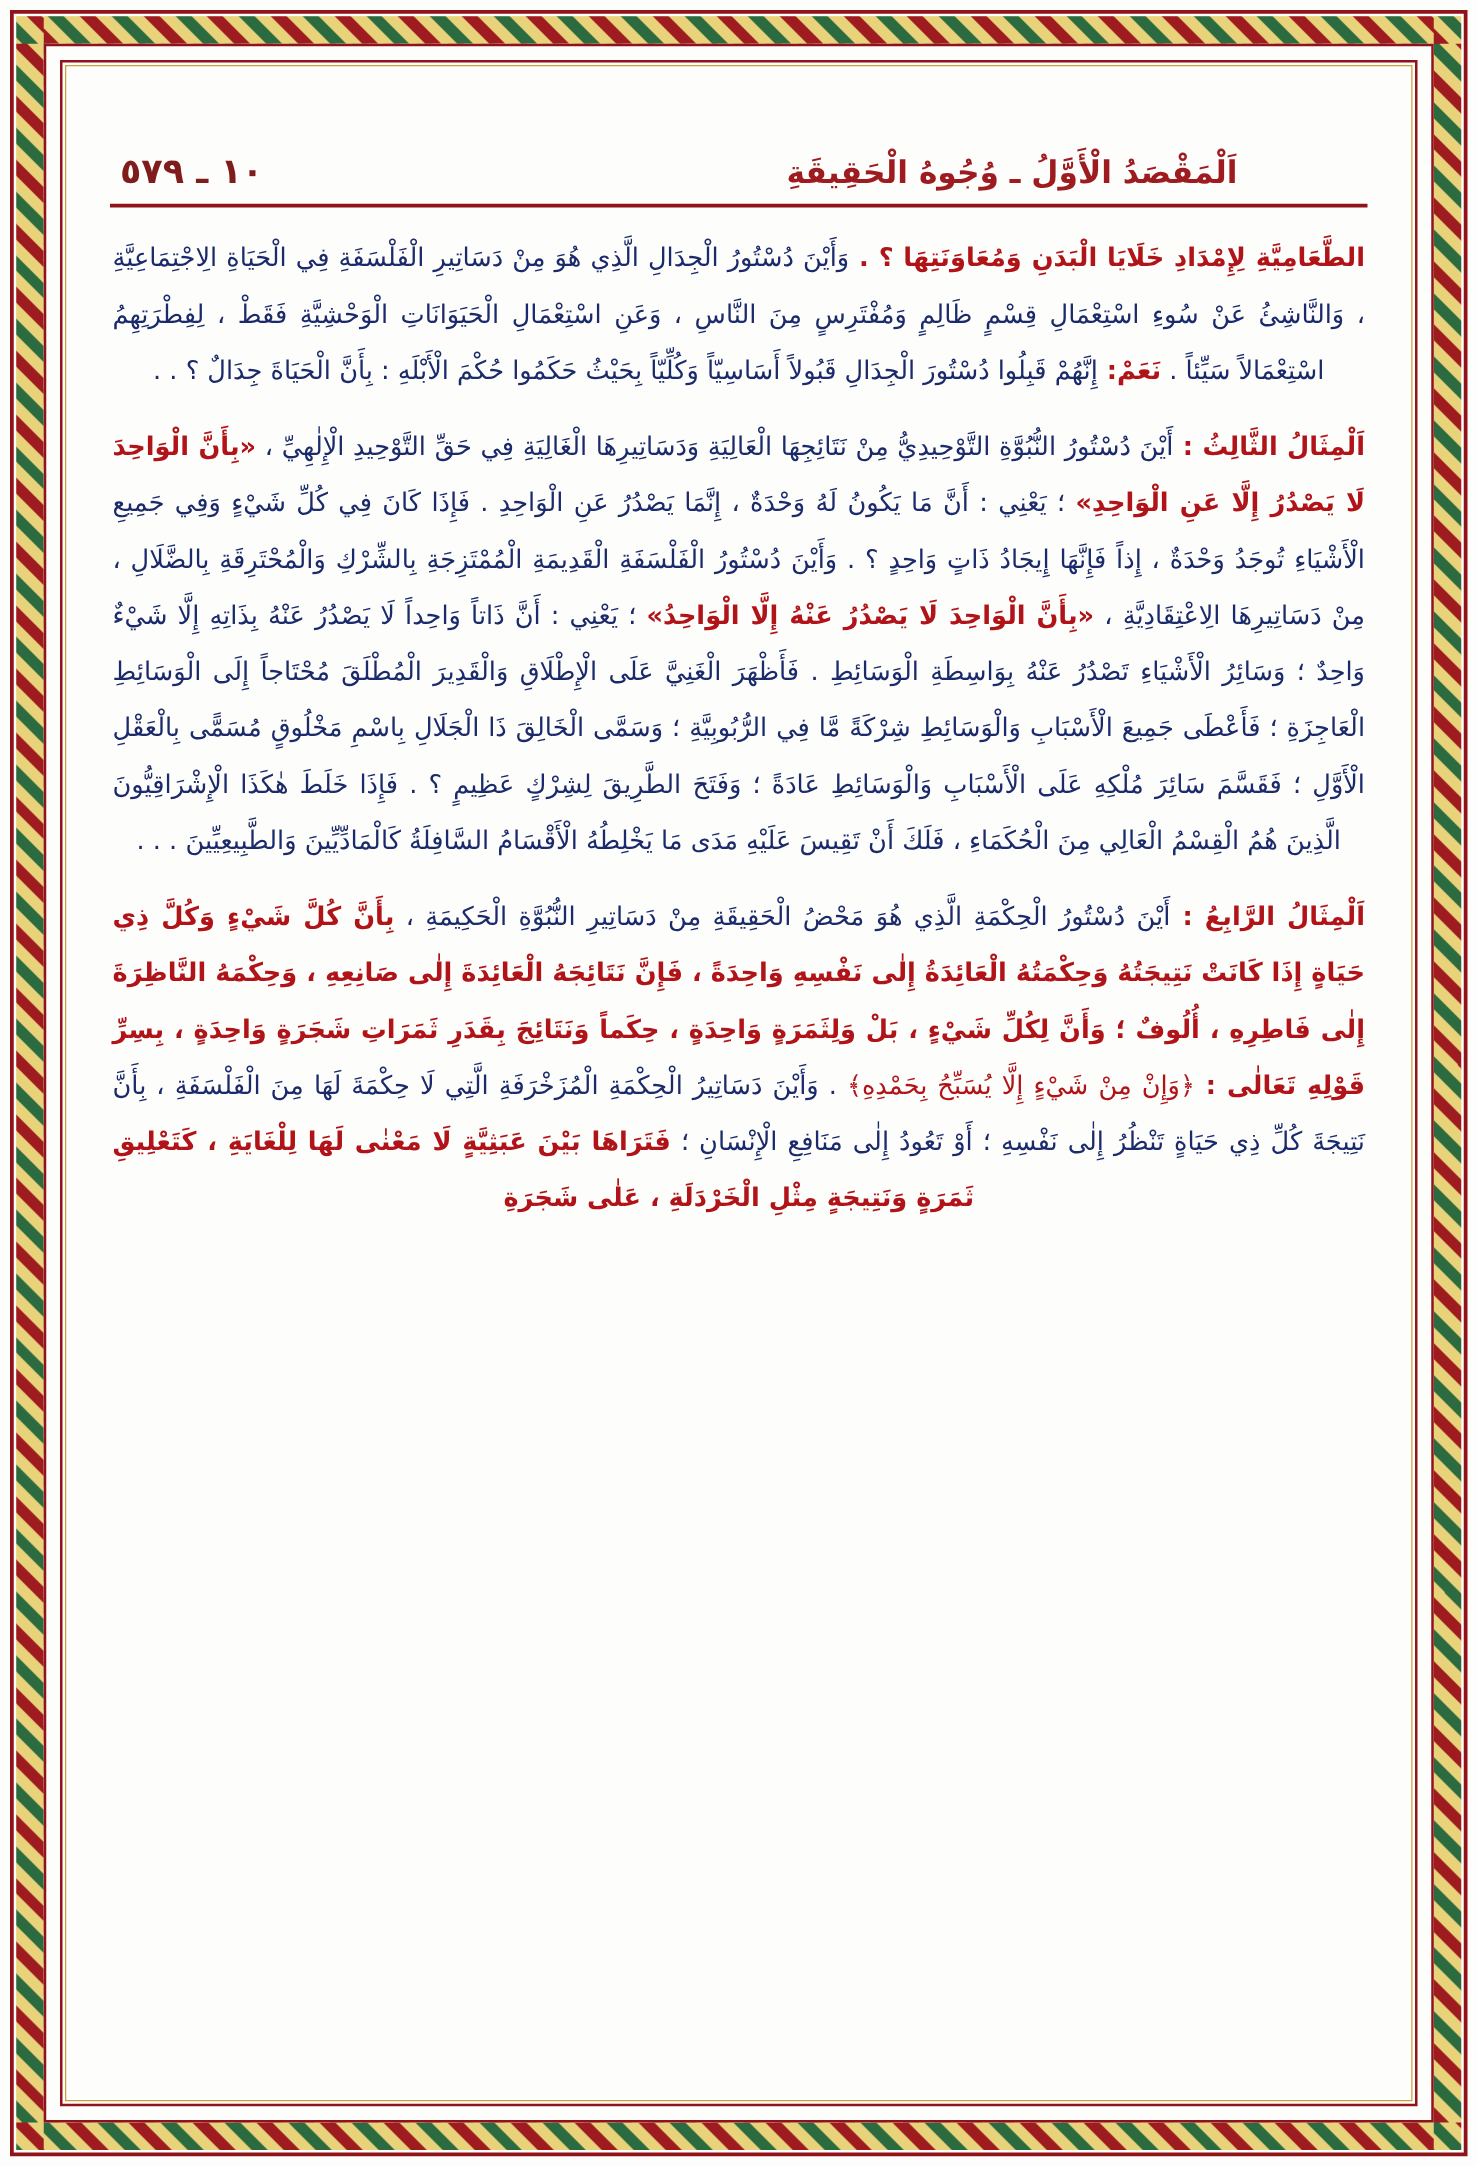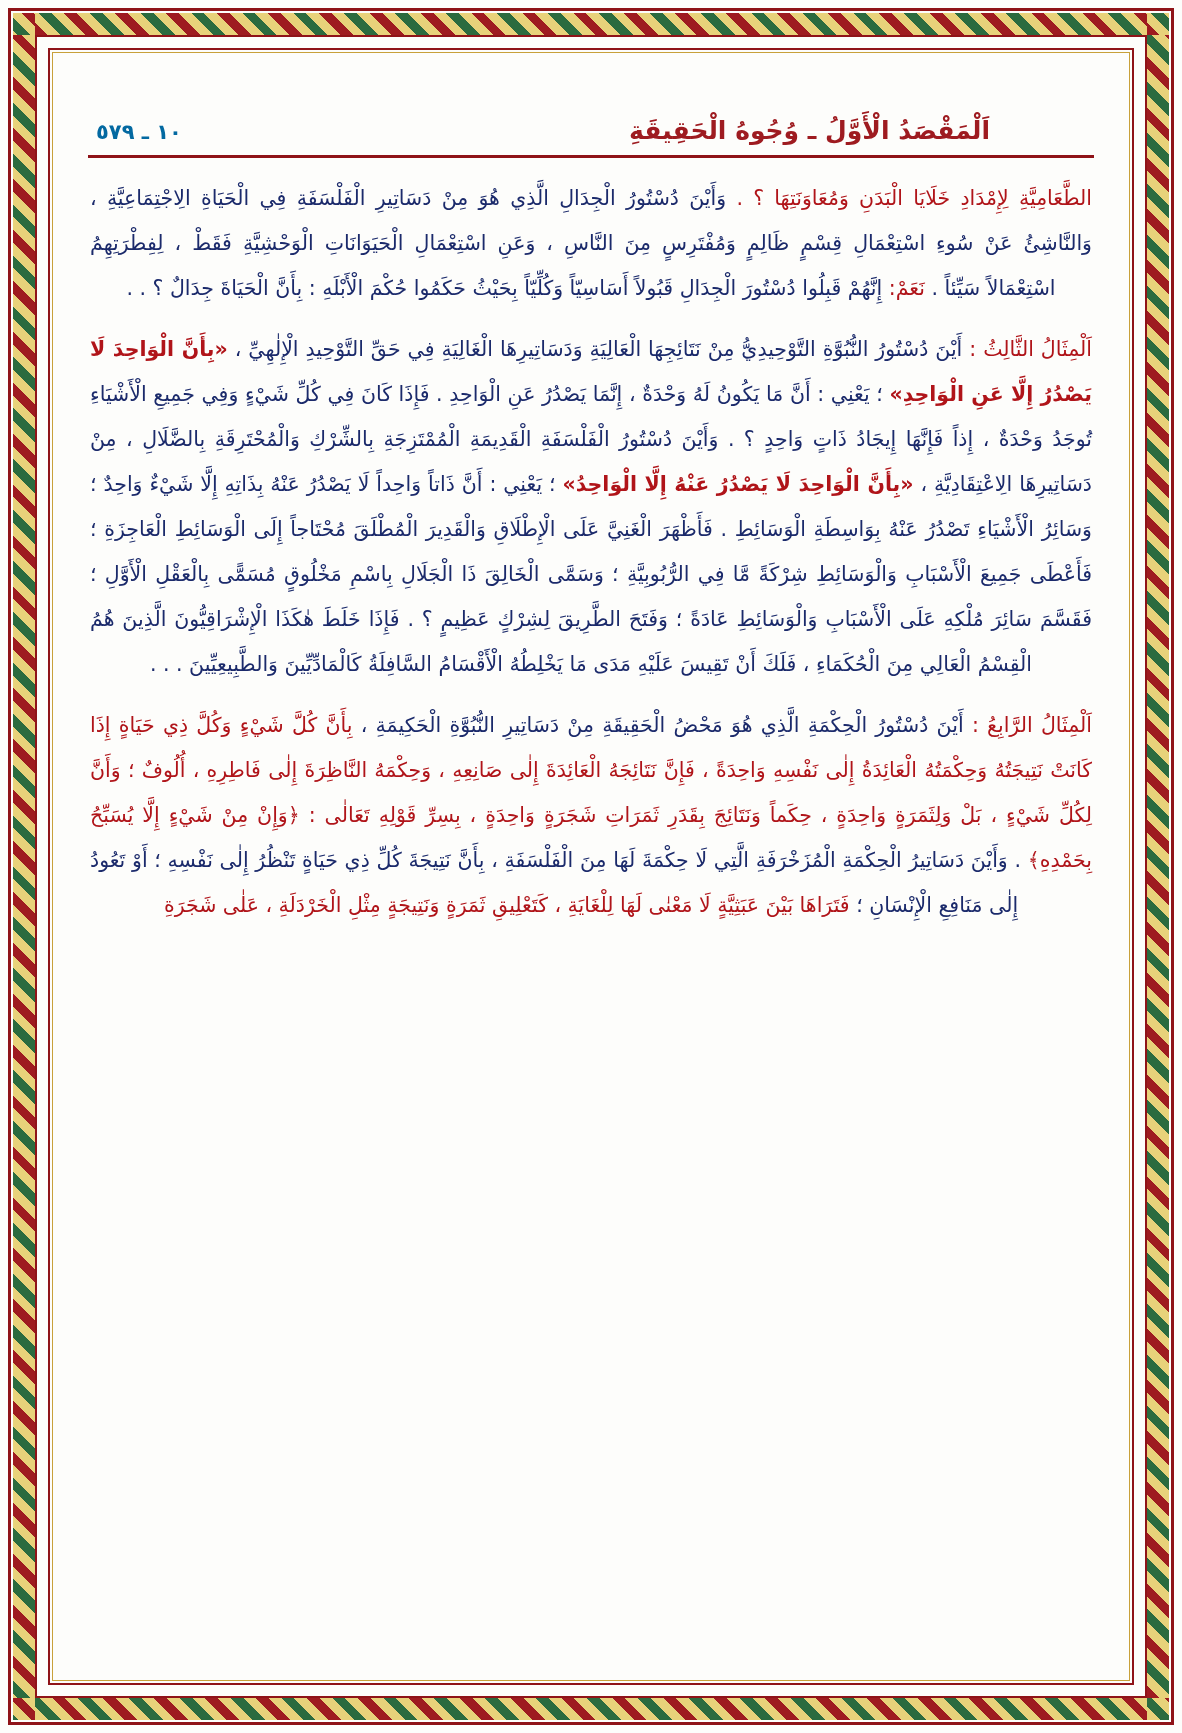--- a/index.html
+++ b/index.html
@@ -93,22 +93,22 @@
 
   
   .header {
     display: flex;
     align-items: baseline;
     justify-content: space-between;
     direction: rtl;
     padding: 6px 12px 0 12px;
   }
   .header-page-num {
-    color: #0369a1;
-    font-size: 21px;
+    color: #7f1d1d;
+    font-size: 28px;
     font-weight: bold;
     letter-spacing: 1px;
     white-space: nowrap;
     margin-top: 36px;
   }
   .header-title {
     color: #9e1b20;
     font-size: 25px;
     font-weight: bold;
     text-align: right;
@@ -138,21 +138,21 @@
   p.para {
     margin: 0 0 16px 0;
     text-align: justify;
     text-align-last: center;
   }
   p.para.first {
     margin-top: 8px;
   }
   .red {
     color: #b01419;
-    font-weight: normal;
+    font-weight: bold;
   }
   .redq {
     color: #b01419;
     font-weight: bold;
   }
   .blue {
     color: #1b2a6b;
   }
   .ayah {
     color: #b01419;

